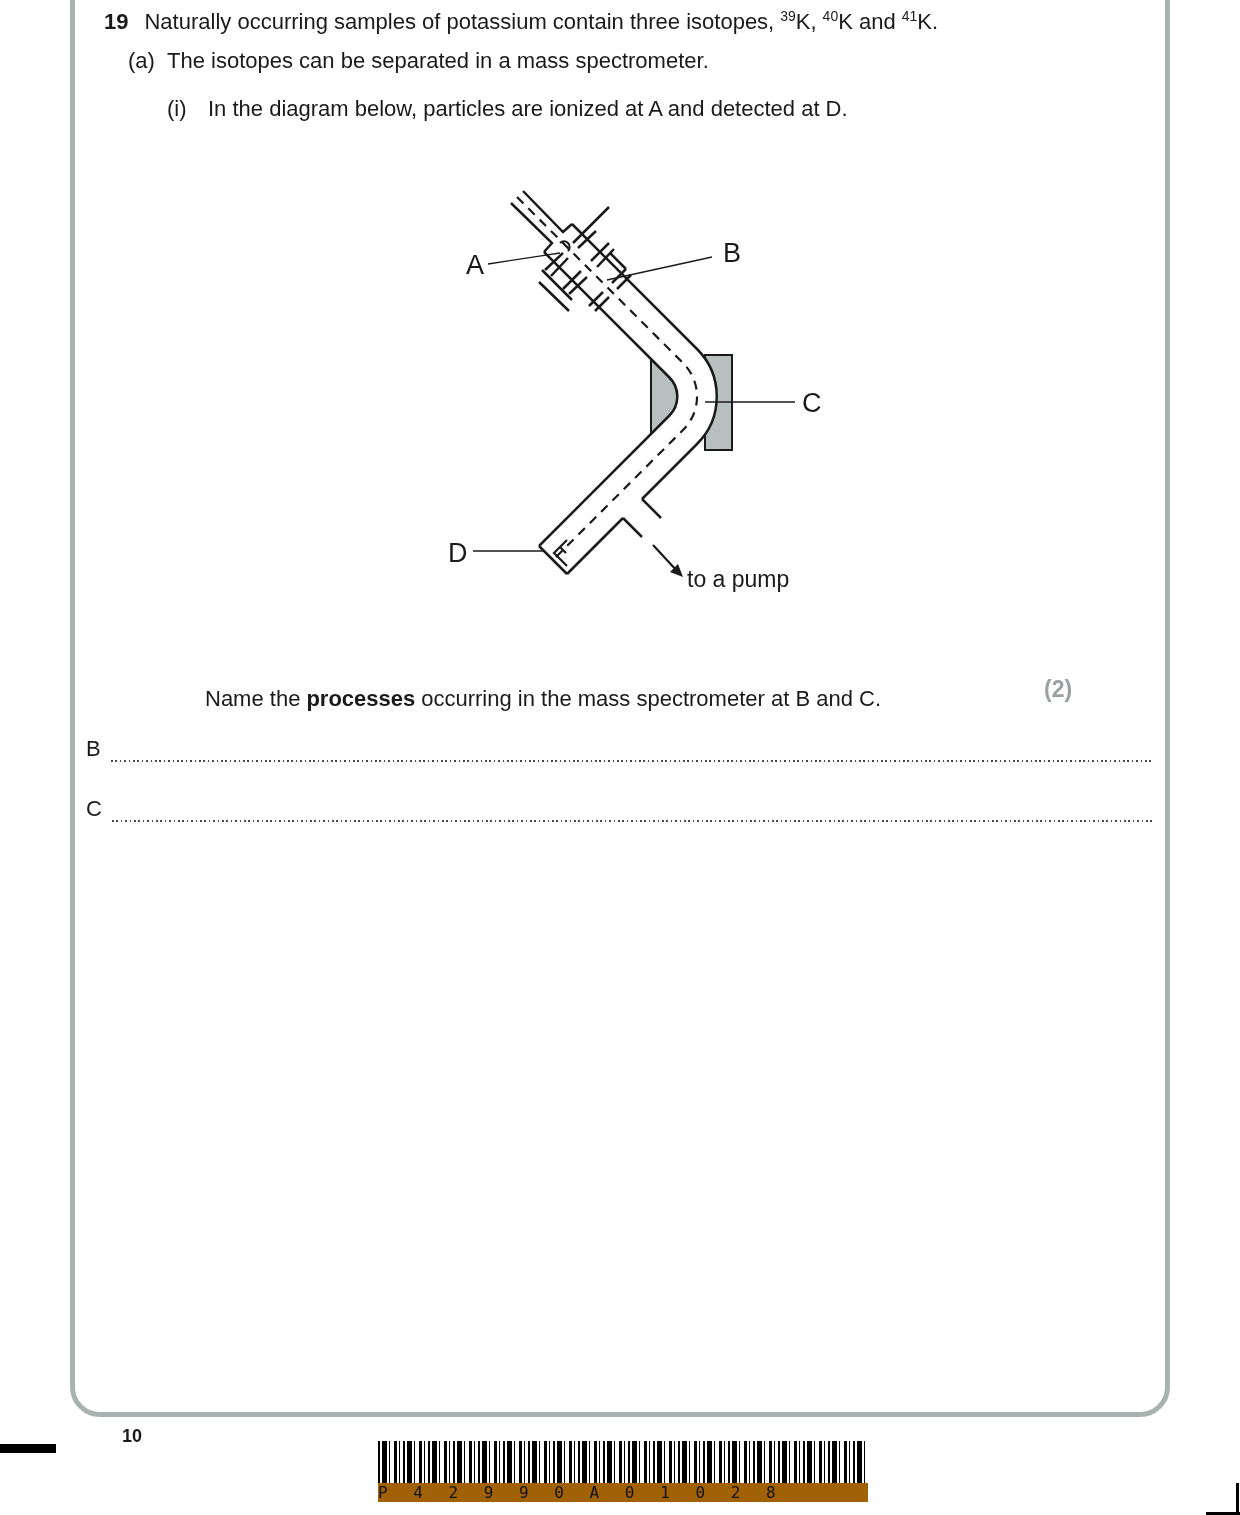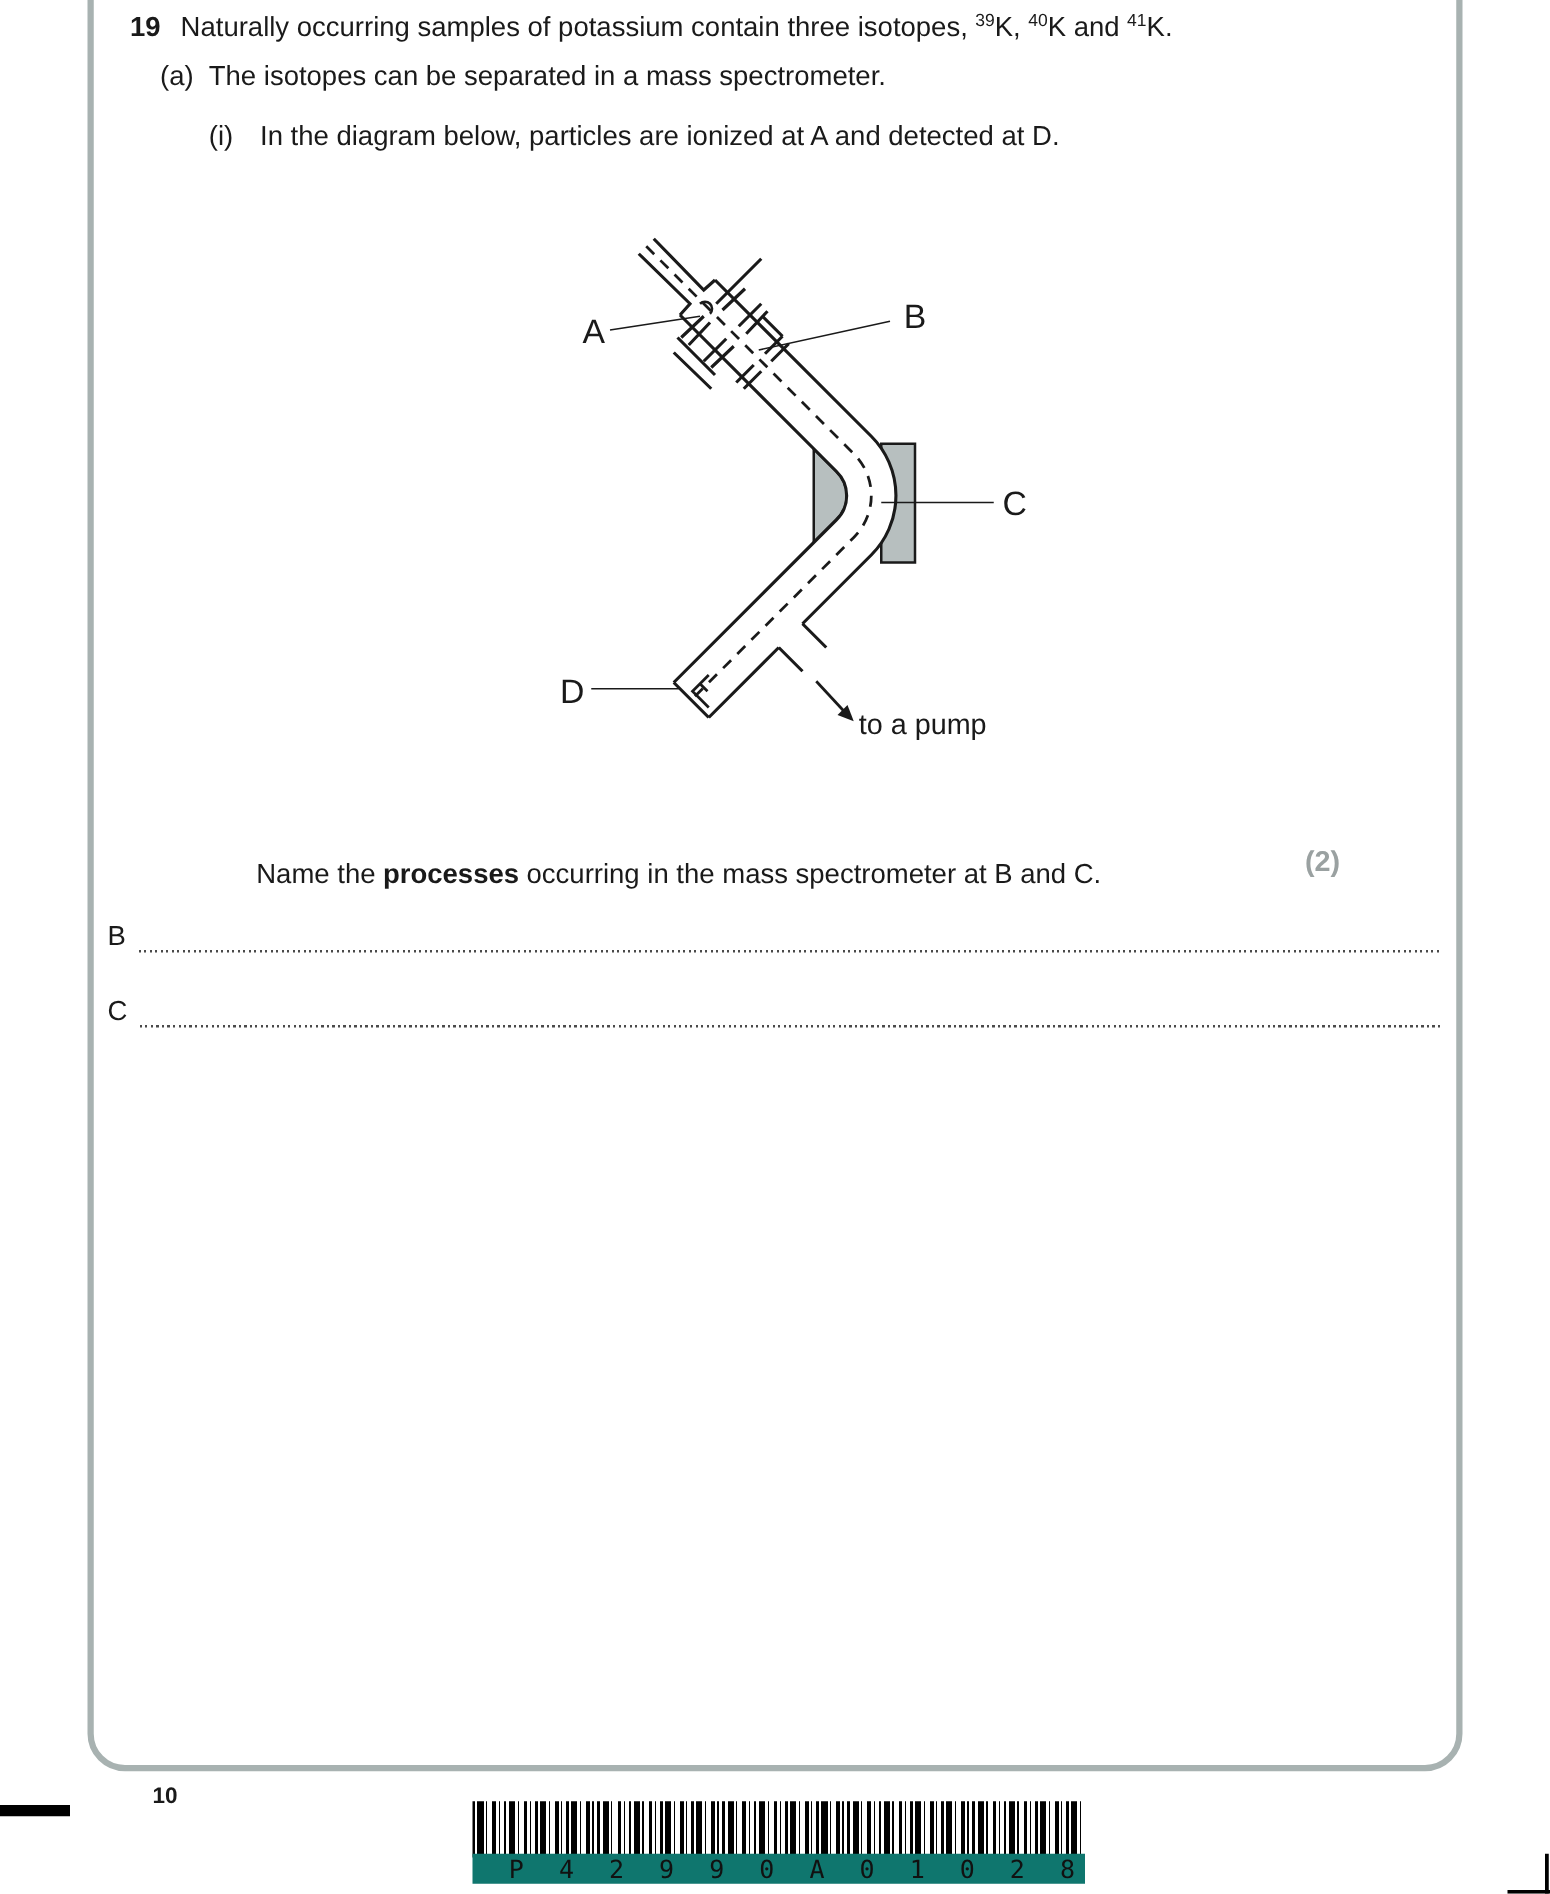--- a/index.html
+++ b/index.html
@@ -26,23 +26,23 @@
     background:repeating-linear-gradient(90deg,#4a4a4a 0 1.6px,transparent 1.6px 4.4px);
     background-size:100% 2px;background-repeat:no-repeat;background-position:0 bottom;
   }
   .pagenum{font-size:18px;font-weight:bold;}
   .left-tab{position:absolute;left:0;top:1444px;width:56px;height:9px;background:#000;}
   .barcode{
     position:absolute;left:378px;top:1441px;width:490px;height:45px;
     background:repeating-linear-gradient(90deg,#000 0 2px,#fff 2px 4px,#000 4px 9px,#fff 9px 11px,#000 11px 12px,#fff 12px 16px,#000 16px 19px,#fff 19px 21px,#000 21px 22px,#fff 22px 25px);
   }
   .barcode-text{
-    position:absolute;left:378px;top:1483px;width:490px;text-align:right;
-    font-family:"DejaVu Sans Mono",monospace;font-size:20px;letter-spacing:8px;
-    background:#0f766e;color:#111;
+    position:absolute;left:378px;top:1483px;width:490px;text-align:left;
+    font-family:"DejaVu Sans Mono",monospace;font-size:16px;letter-spacing:8px;
+    background:#a16207;color:#111;
   }
   .corner-v{position:absolute;left:1236px;top:1483px;width:3px;height:32px;background:#000;}
   .corner-h{position:absolute;left:1206px;top:1512px;width:34px;height:3px;background:#000;}
   svg text{font-family:"Liberation Sans",sans-serif;}
 </style>
 </head>
 <body>
 
 <div class="frame"></div>
 

